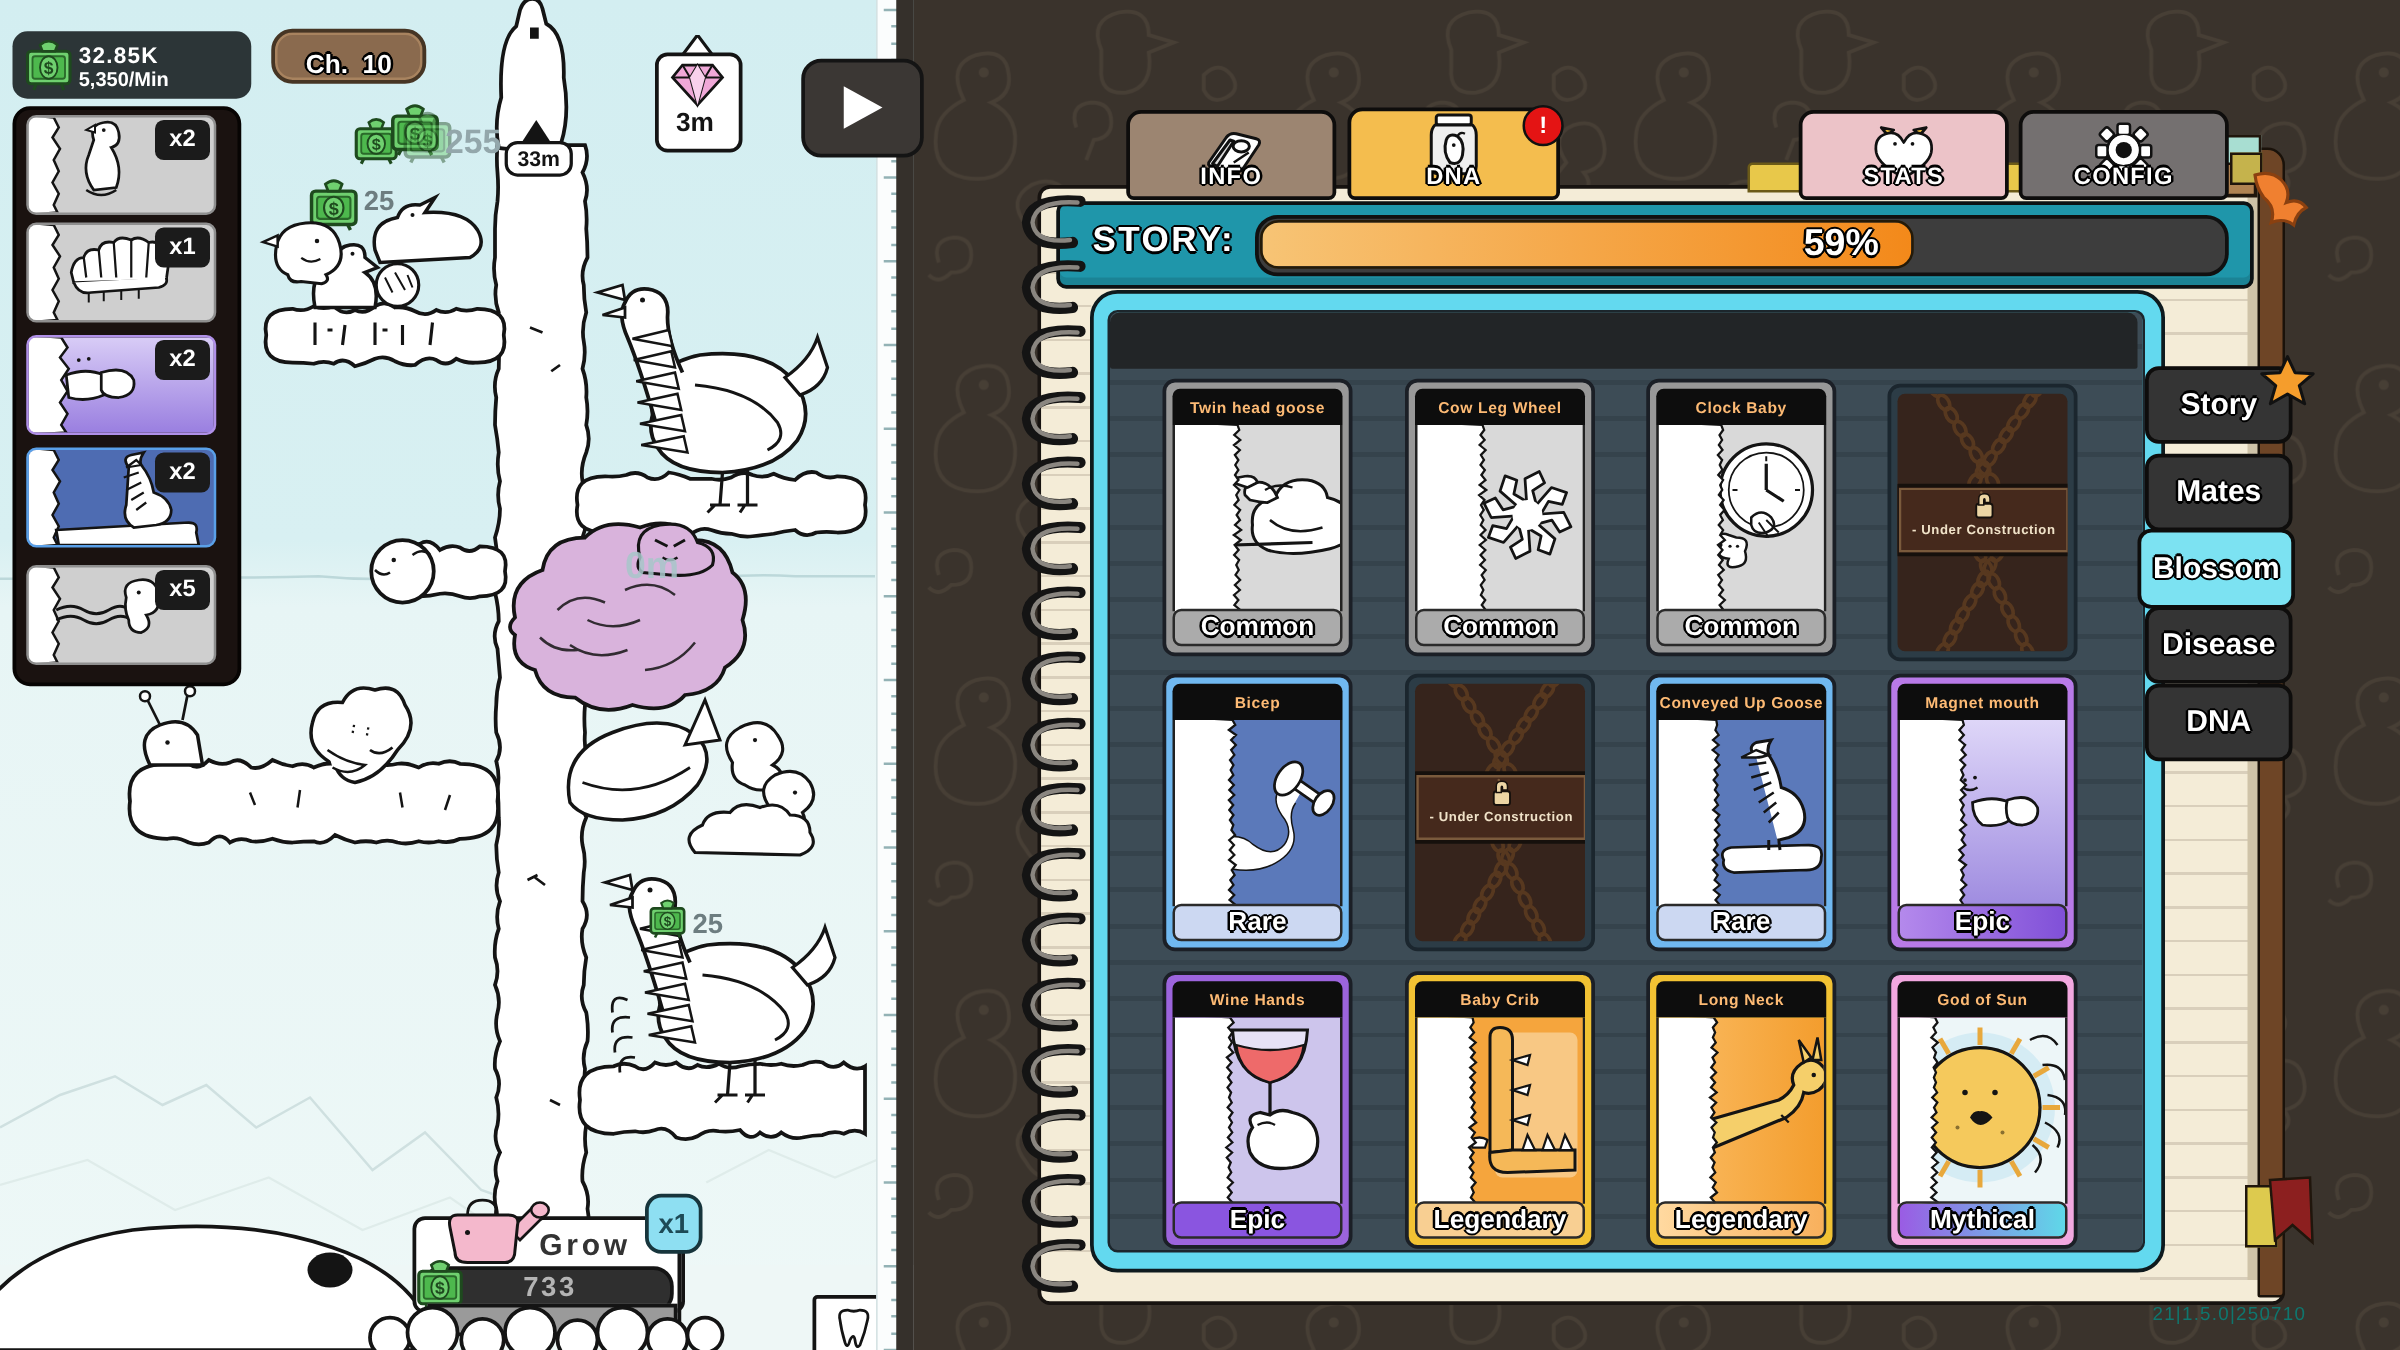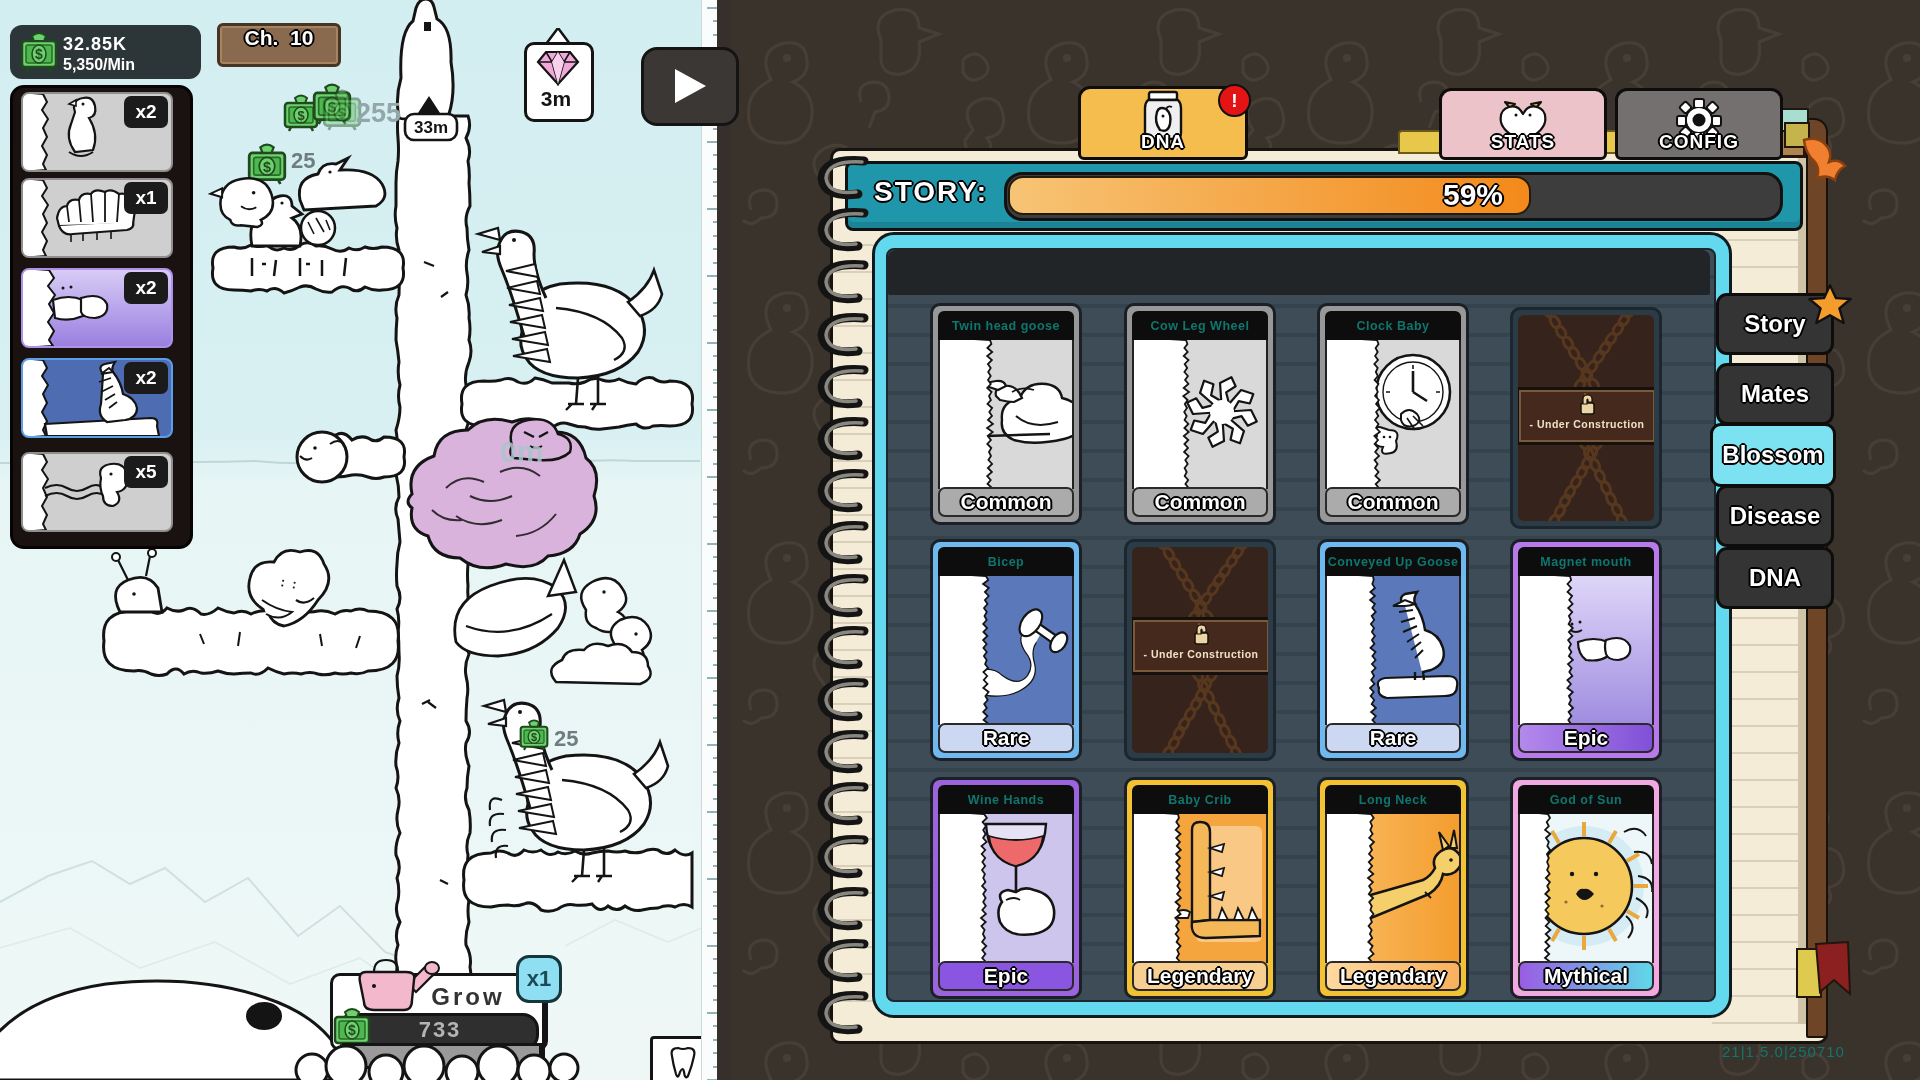--- a/index.html
+++ b/index.html
@@ -13,21 +13,21 @@
   .ttab .lbl{font-weight:bold;font-size:19px;letter-spacing:1px;line-height:1;margin-bottom:6px;}
   
   .stab{position:absolute;left:1716px;width:112px;height:56px;background:#343434;
     border:3px solid #0e0d0c;border-radius:11px;display:flex;align-items:center;justify-content:center;
     font-weight:bold;font-size:24px;}
   
   .card{position:absolute;width:146px;height:216px;border:3px solid #14161a;border-radius:10px;}
   .card .inner{position:absolute;left:5px;top:5px;right:5px;bottom:5px;}
   .card .head{position:absolute;left:0;top:0;right:0;height:29px;background:#0d0d0d;
     border-radius:6px 6px 0 0;display:flex;align-items:center;justify-content:center;
-    color:#0f766e;font-size:12.5px;font-weight:bold;letter-spacing:0.5px;}
+    color:#fdba74;font-size:12.5px;font-weight:bold;letter-spacing:0.5px;}
   .card .img{position:absolute;left:0;top:29px;right:0;height:149px;overflow:hidden;border-left:2px solid #222;border-right:2px solid #222;}
   .card .pill{position:absolute;left:0;right:0;bottom:0;height:26px;border:2px solid #2a2a2a;border-radius:7px;
     display:flex;align-items:center;justify-content:center;font-weight:bold;font-size:21px;}
 </style>
 
 </head>
 <body>
 <div id="stage">
 
   <div class="abs" id="sky" style="left:0;top:0;width:731px;height:1080px;background:linear-gradient(#d3eef1 0%,#d8f0f2 40%,#e7f5f5 45%,#eef8f7 100%);"></div>
@@ -242,21 +242,21 @@
     <circle cx="88" cy="20" r="1.6" fill="#141414"></circle>
       </svg>
   </div>
 
   <div class="abs" style="left:124px;top:96px;width:44px;height:32px;background:#1b1b1b;border-radius:7px;color:#fff;font-weight:bold;font-size:19px;display:flex;align-items:center;justify-content:center;">x2</div>
   <div class="abs" style="left:124px;top:182px;width:44px;height:32px;background:#1b1b1b;border-radius:7px;color:#fff;font-weight:bold;font-size:19px;display:flex;align-items:center;justify-content:center;">x1</div>
   <div class="abs" style="left:124px;top:272px;width:44px;height:32px;background:#1b1b1b;border-radius:7px;color:#fff;font-weight:bold;font-size:19px;display:flex;align-items:center;justify-content:center;">x2</div>
   <div class="abs" style="left:124px;top:362px;width:44px;height:32px;background:#1b1b1b;border-radius:7px;color:#fff;font-weight:bold;font-size:19px;display:flex;align-items:center;justify-content:center;">x2</div>
   <div class="abs" style="left:124px;top:456px;width:44px;height:32px;background:#1b1b1b;border-radius:7px;color:#fff;font-weight:bold;font-size:19px;display:flex;align-items:center;justify-content:center;">x5</div>
 
-  <div class="abs" style="left:217px;top:23px;width:118px;height:38px;background:#8a6a4e;border:3px solid #463524;border-radius:6px;box-shadow:inset 0 0 0 2px #a8835f;display:flex;align-items:flex-start;justify-content:center;">
+  <div class="abs" style="left:217px;top:23px;width:118px;height:38px;background:#8a6a4e;border:3px solid #463524;border-radius:17px;box-shadow:inset 0 0 0 2px #a8835f;display:flex;align-items:flex-end;justify-content:center;">
     <span class="outline-w" style="font-size:21px;font-weight:bold;">Ch.&nbsp; 10</span>
   </div>
 
   <svg class="abs" style="left:544px;top:28px" width="28" height="16" viewBox="0 0 28 16">
       <path d="M2 16 L14 0 L26 16 Z" fill="#fff" stroke="#141414" stroke-width="2.5"></path>
     </svg>
   <div class="abs" style="left:524px;top:42px;width:64px;height:74px;background:#fff;border:3px solid #141414;border-radius:10px;"></div>
   <svg class="abs" style="left:536px;top:50px" width="44" height="36" viewBox="0 0 44 36">
     <path d="M10 2 L34 2 L42 12 L22 34 L2 12 Z" fill="#f0a8d8" stroke="#141414" stroke-width="2.2"></path>
     <path d="M10 2 L16 12 L22 2 L28 12 L34 2 M2 12 L16 12 L22 34 L28 12 L42 12" fill="none" stroke="#141414" stroke-width="1.6"></path>
@@ -428,20 +428,31 @@
   <div class="abs" style="left:1798px;top:140px;width:9px;height:884px;background:#cfc3a8;"></div>
   <div class="abs" style="left:1806px;top:118px;width:18px;height:916px;background:#6e4526;border:2.5px solid #1a120a;border-radius:2px 14px 4px 2px;"></div>
 
   <div class="abs" style="left:1683px;top:112px;width:117px;height:40px;background:#b08352;border:3px solid #20160c;border-radius:8px 8px 0 0;"></div>
 
   <div class="abs" style="left:1398px;top:130px;width:290px;height:20px;background:#e8c84a;border:2px solid #6b5a18;border-radius:4px 4px 0 0;"></div>
 
   <div class="abs" style="left:1779px;top:108px;width:26px;height:20px;background:#a8ded2;border:2px solid #20160c;"></div>
   <div class="abs" style="left:1784px;top:122px;width:22px;height:22px;background:#c5b34c;border:2px solid #20160c;"></div>
 
+  <div class="ttab" style="left:901px;top:88px;width:162px;height:66px;background:#9c8571;">
+    <svg width="56" height="44" viewBox="0 0 56 44" style="margin-top:2px">
+      <g stroke="#111" stroke-width="2.4" fill="#fff" stroke-linejoin="round">
+        <path d="M10 30 L24 10 Q27 6 32 7 L48 11 Q52 12 50 16 L38 34 Q36 38 31 37 L14 34 Q9 33 10 30 Z"></path>
+        <path d="M13 31 L27 12 L30 13 L17 33 Z" fill="#ddd"></path>
+        <ellipse cx="36" cy="17" rx="6.5" ry="4.5"></ellipse>
+        <path d="M30 30 L42 22" stroke-width="2"></path>
+      </g>
+    </svg>
+    <div class="lbl outline-w" style="margin-top:-12px">INFO</div>
+  </div>
 
   <div class="ttab" style="left:1078px;top:86px;width:164px;height:68px;background:#f4bd4e;">
     <svg width="46" height="52" viewBox="0 0 46 52" style="margin-top:1px">
       <g stroke="#111" stroke-width="2.4" fill="#efefef" stroke-linejoin="round">
         <rect x="9" y="2" width="28" height="8" rx="2" fill="#fff"></rect>
         <path d="M8 10 Q5 13 5 18 L5 43 Q5 49 11 49 L35 49 Q41 49 41 43 L41 18 Q41 13 38 10 Z"></path>
         <path d="M17 22 Q14 32 20 40 Q28 43 30 34 Q32 24 26 19 Q19 16 17 22 Z" fill="#fff"></path>
         <path d="M26 19 Q28 15 32 17" fill="none" stroke-width="1.8"></path>
       </g>
       <circle cx="23" cy="26" r="1.5" fill="#111"></circle>

